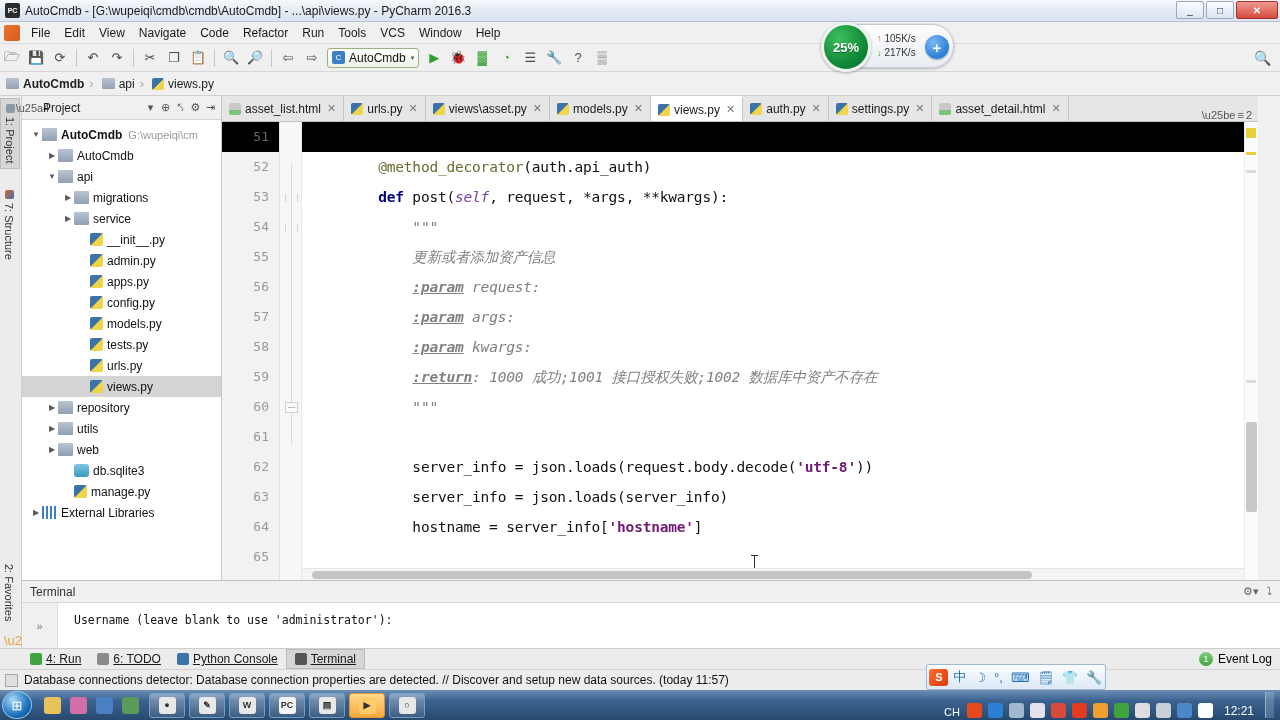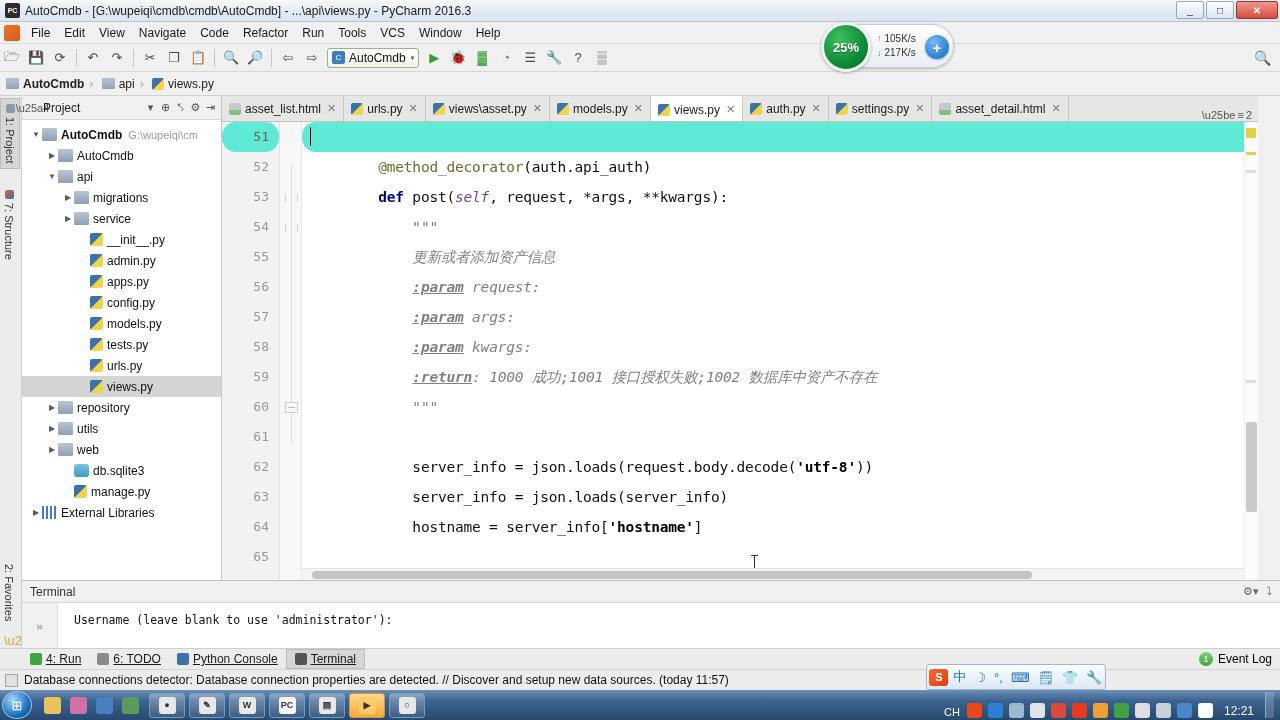--- a/index.html
+++ b/index.html
@@ -210,30 +210,30 @@
   .foldcol {
     position: absolute; left: 58px; top: 0; width: 22px; height: 458px;
     background: #f7f7f7; border-right: 1px solid #e8e8e8;
   }
   .codearea { position: absolute; left: 80px; top: 0; right: 0; height: 458px; }
   .lrow { height: 30px; line-height: 30px; white-space: pre; }
   .lnum {
     height: 30px; line-height: 30px; text-align: right; padding-right: 10px;
     font-family: "DejaVu Sans Mono", monospace; font-size: 13px; color: #999;
   }
-  .lrow.cur, .lnum.cur { background: #5eead4; border-radius: 14px; }
+  .lrow.cur, .lnum.cur { background: #000000; }
   .lnum.cur { color: #666; }
   .code {
     font-family: "DejaVu Sans Mono", monospace; font-size: 14.5px;
     color: #111; padding-left: 8px; letter-spacing: -0.2px;
   }
   .kw { color: #00007f; font-weight: bold; }
   .dec { color: #6b6b2f; }
   .builtin { color: #7b3fa0; font-style: italic; }
-  .str { color: #000000; font-weight: bold; }
+  .str { color: #701a75; font-weight: bold; }
   .doc { color: #808080; font-style: italic; }
   .doctag { color: #808080; font-style: italic; font-weight: bold; text-decoration: underline; }
   .caret {
     display: inline-block; width: 1px; height: 19px; background: #000;
     vertical-align: -4px;
   }
   .mousecaret {
     position: absolute; left: 452px; top: 433px; width: 1px; height: 18px; background: #333;
   }
   .mousecaret::before, .mousecaret::after {

